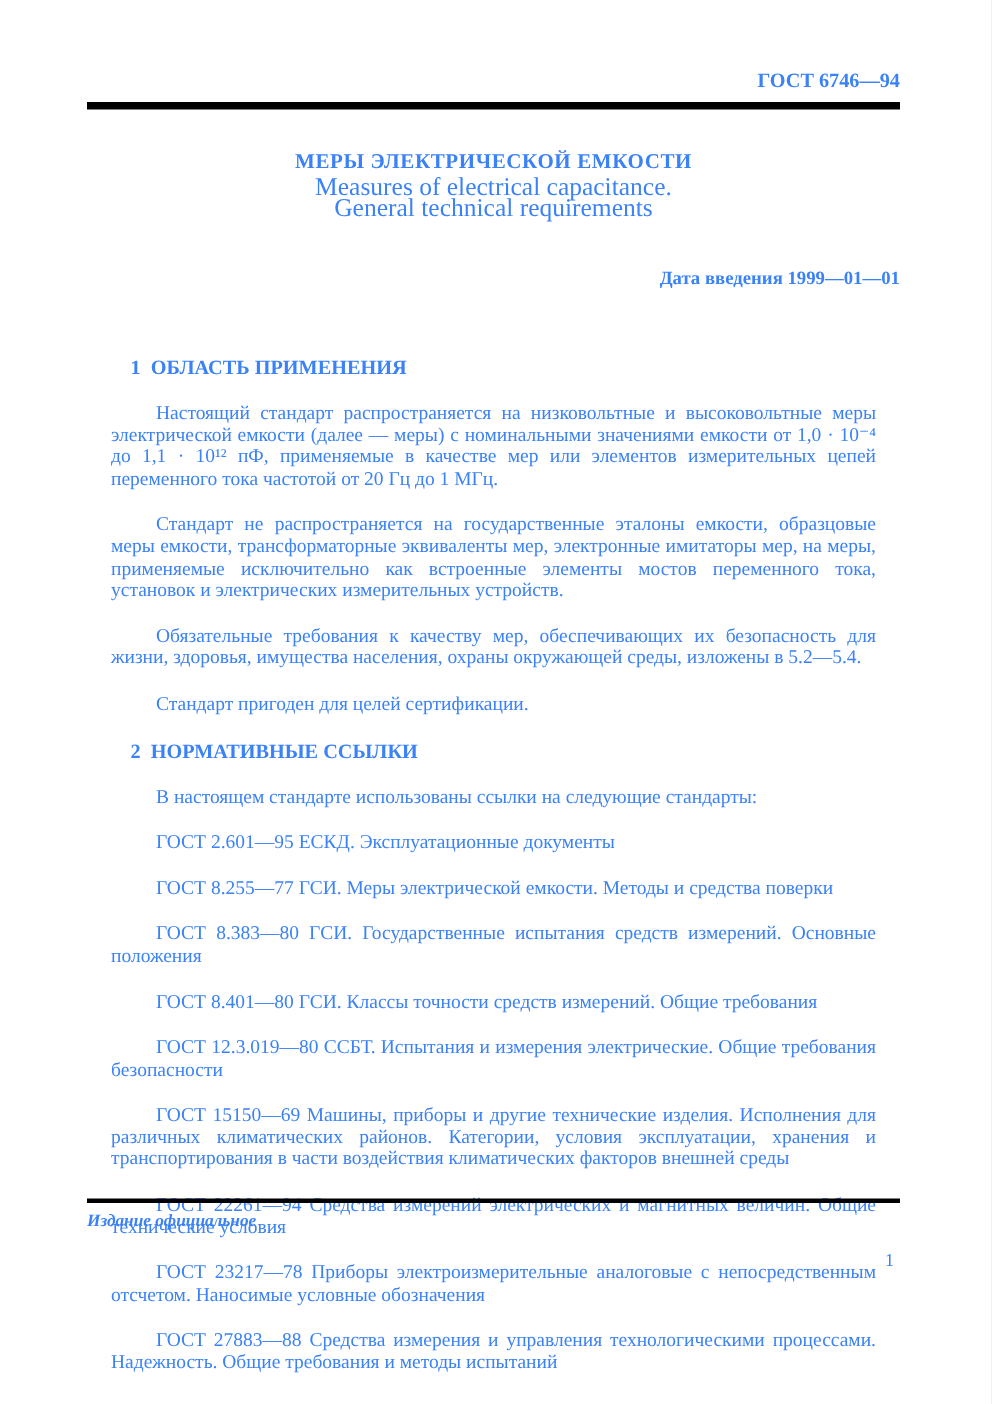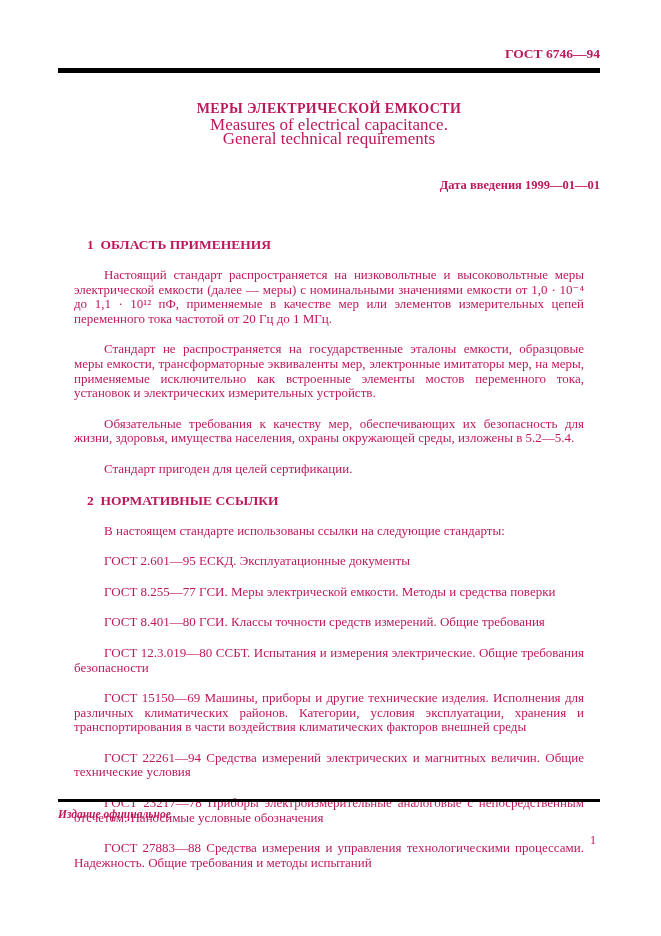--- a/index.html
+++ b/index.html
@@ -2,21 +2,21 @@
 <html><head>
 <meta charset="utf-8">
 <style>
   html, body { margin: 0; padding: 0; background: #e8e8e8; }
   .page {
     position: relative;
     width: 661px;
     height: 936px;
     margin: 0 auto;
     background: #ffffff;
-    color: #be185d;
+    color: #3b82f6;
     font-family: "Liberation Serif", "DejaVu Serif", serif;
     overflow: hidden;
   }
   .inner { padding: 46px 61px 0 58px; }
 
   .doc-number {
     text-align: right;
     font-weight: bold;
     font-size: 13.5px;
     line-height: 16px;
@@ -131,20 +131,21 @@
       <div class="section-heading first">1  ОБЛАСТЬ ПРИМЕНЕНИЯ</div>
       <p>Настоящий стандарт распространяется на низковольтные и высоковольтные меры электрической емкости (далее — меры) с номинальными значениями емкости от 1,0 · 10⁻⁴ до 1,1 · 10¹² пФ, применяемые в качестве мер или элементов измерительных цепей переменного тока частотой от 20 Гц до 1 МГц.</p>
       <p>Стандарт не распространяется на государственные эталоны емкости, образцовые меры емкости, трансформаторные эквиваленты мер, электронные имитаторы мер, на меры, применяемые исключительно как встроенные элементы мостов переменного тока, установок и электрических измерительных устройств.</p>
       <p>Обязательные требования к качеству мер, обеспечивающих их безопасность для жизни, здоровья, имущества населения, охраны окружающей среды, изложены в 5.2—5.4.</p>
       <p>Стандарт пригоден для целей сертификации.</p>
 
       <div class="section-heading">2  НОРМАТИВНЫЕ ССЫЛКИ</div>
       <p>В настоящем стандарте использованы ссылки на следующие стандарты:</p>
       <p>ГОСТ 2.601—95 ЕСКД. Эксплуатационные документы</p>
       <p>ГОСТ 8.255—77 ГСИ. Меры электрической емкости. Методы и средства поверки</p>
+      <p>ГОСТ 8.383—80 ГСИ. Государственные испытания средств измерений. Основные положения</p>
       <p>ГОСТ 8.401—80 ГСИ. Классы точности средств измерений. Общие требования</p>
       <p>ГОСТ 12.3.019—80 ССБТ. Испытания и измерения электрические. Общие требования безопасности</p>
       <p>ГОСТ 15150—69 Машины, приборы и другие технические изделия. Исполнения для различных климатических районов. Категории, условия эксплуатации, хранения и транспортирования в части воздействия климатических факторов внешней среды</p>
       <p>ГОСТ 22261—94 Средства измерений электрических и магнитных величин. Общие технические условия</p>
       <p>ГОСТ 23217—78 Приборы электроизмерительные аналоговые с непосредственным отсчетом. Наносимые условные обозначения</p>
       <p>ГОСТ 27883—88 Средства измерения и управления технологическими процессами. Надежность. Общие требования и методы испытаний</p>
 
     </div>
   </div>
 

